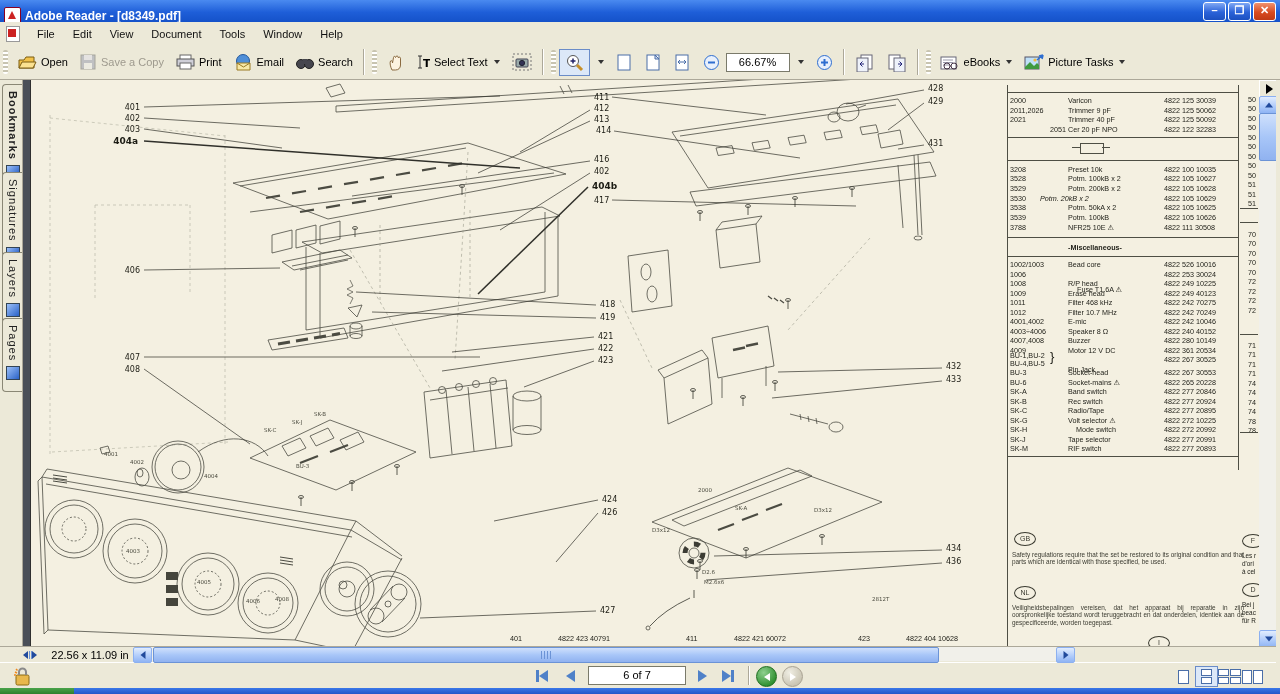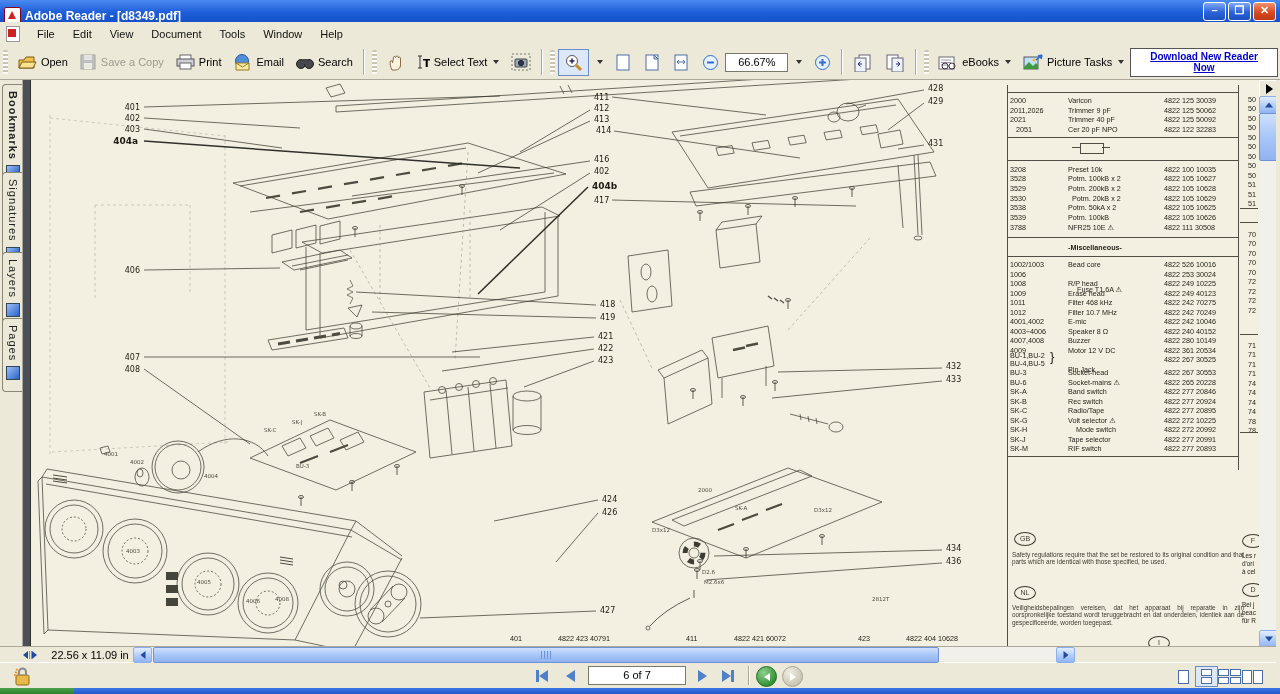--- a/index.html
+++ b/index.html
@@ -273,25 +273,20 @@
   </div>
   <div class="tbtn">
     <svg width="20" height="17">
       <rect x="1" y="3" width="14" height="12" fill="#bfe0f8" stroke="#556"></rect>
       <path d="M1 13 L6 8 L10 12 L13 9 L15 11 L15 15 L1 15 Z" fill="#3f9a3f"></path>
       <circle cx="11" cy="6" r="1.6" fill="#f2b93a"></circle>
       <path d="M13 6 L19 1 M19 1 l-4,1 M19 1 l-1,4" stroke="#2e6ed0" stroke-width="1.6" fill="none"></path>
       </svg>
     <span>Picture Tasks</span>
     <span class="drop"></span>
-  </div>
-  <div id="dlbtn">
-    <span>
-      <span>Download New Reader</span><br><span>Now</span>
-    </span>
   </div>
 </div>
 <div class="abs" id="dlswoosh"></div>
 
 <div class="abs" id="gutter"></div>
 <div class="abs" id="pagebg"></div>
 <svg class="abs" id="diagram" width="977" height="567" viewBox="30 79 977 567">
   <g id="shapes" fill="none" stroke="#4b4b42" stroke-width="0.8">
 
     <g stroke="#b0b0a0" stroke-dasharray="3 3" stroke-width="0.6">
@@ -558,38 +553,38 @@
     <div class="rule" style="left: 1007px; top: 137px; width: 231px; height: 1px;"></div>
     <div class="pt" style="left: 1010px; top: 96px;">2000</div>
     <div class="pt" style="left: 1068px; top: 96px;">Varicon</div>
     <div class="pt" style="left: 1164px; top: 96px;">4822 125 30039</div>
     <div class="pt" style="left: 1010px; top: 105.7px;">2011,2026</div>
     <div class="pt" style="left: 1068px; top: 105.7px;">Trimmer 9 pF</div>
     <div class="pt" style="left: 1164px; top: 105.7px;">4822 125 50062</div>
     <div class="pt" style="left: 1010px; top: 115.4px;">2021</div>
     <div class="pt" style="left: 1068px; top: 115.4px;">Trimmer 40 pF</div>
     <div class="pt" style="left: 1164px; top: 115.4px;">4822 125 50092</div>
-    <div class="pt" style="left: 984px; top: 125.1px; padding-left: 32px;">2051</div>
+    <div class="pt" style="left: 1018px; top: 125.1px; padding-left: 32px;">2051</div>
     <div class="pt" style="left: 1068px; top: 125.1px;">Cer 20 pF NPO</div>
     <div class="pt" style="left: 1164px; top: 125.1px;">4822 122 32283</div>
     <div class="rule" style="left: 1072px; top: 147px; width: 8px; height: 1px;"></div>
     <div class="rule" style="left: 1102px; top: 147px; width: 8px; height: 1px;"></div>
     <div class="pt" style="left: 1080px; top: 143px; width: 22px; height: 9px; border: 1px solid rgb(78, 78, 68);"></div>
     <div class="rule" style="left: 1007px; top: 160px; width: 231px; height: 1px;"></div>
     <div class="pt" style="left: 1010px; top: 164.5px;">3208</div>
     <div class="pt" style="left: 1068px; top: 164.5px;">Preset 10k</div>
     <div class="pt" style="left: 1164px; top: 164.5px;">4822 100 10035</div>
     <div class="pt" style="left: 1010px; top: 174.2px;">3528</div>
     <div class="pt" style="left: 1068px; top: 174.2px;">Potm. 100kB x 2</div>
     <div class="pt" style="left: 1164px; top: 174.2px;">4822 105 10627</div>
     <div class="pt" style="left: 1010px; top: 183.9px;">3529</div>
     <div class="pt" style="left: 1068px; top: 183.9px;">Potm. 200kB x 2</div>
     <div class="pt" style="left: 1164px; top: 183.9px;">4822 105 10628</div>
     <div class="pt" style="left: 1010px; top: 193.6px;">3530</div>
-    <div class="pt" style="left: 1072px; top: 193.6px;">Potm. 20kB x 2</div>
+    <div class="pt" style="left: 1040px; top: 193.6px; font-style: italic;">Potm. 20kB x 2</div>
     <div class="pt" style="left: 1164px; top: 193.6px;">4822 105 10629</div>
     <div class="pt" style="left: 1010px; top: 203.3px;">3538</div>
     <div class="pt" style="left: 1068px; top: 203.3px;">Potm. 50kA x 2</div>
     <div class="pt" style="left: 1164px; top: 203.3px;">4822 105 10625</div>
     <div class="pt" style="left: 1010px; top: 213px;">3539</div>
     <div class="pt" style="left: 1068px; top: 213px;">Potm. 100kB</div>
     <div class="pt" style="left: 1164px; top: 213px;">4822 105 10626</div>
     <div class="pt" style="left: 1010px; top: 222.7px;">3788</div>
     <div class="pt" style="left: 1068px; top: 222.7px;">NFR25 10E ⚠</div>
     <div class="pt" style="left: 1164px; top: 222.7px;">4822 111 30508</div>

